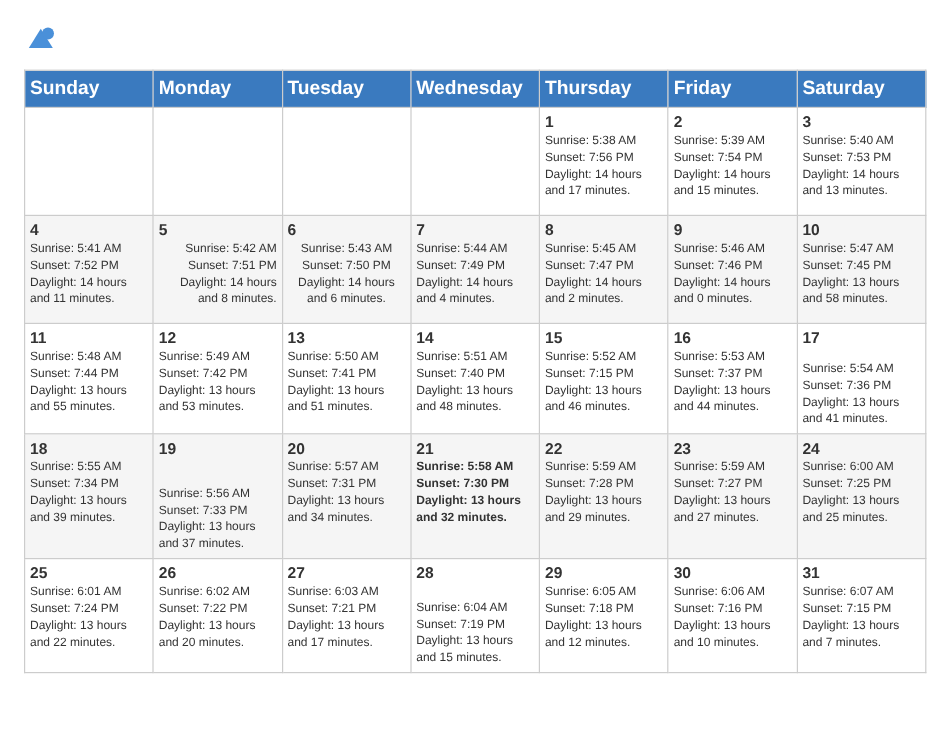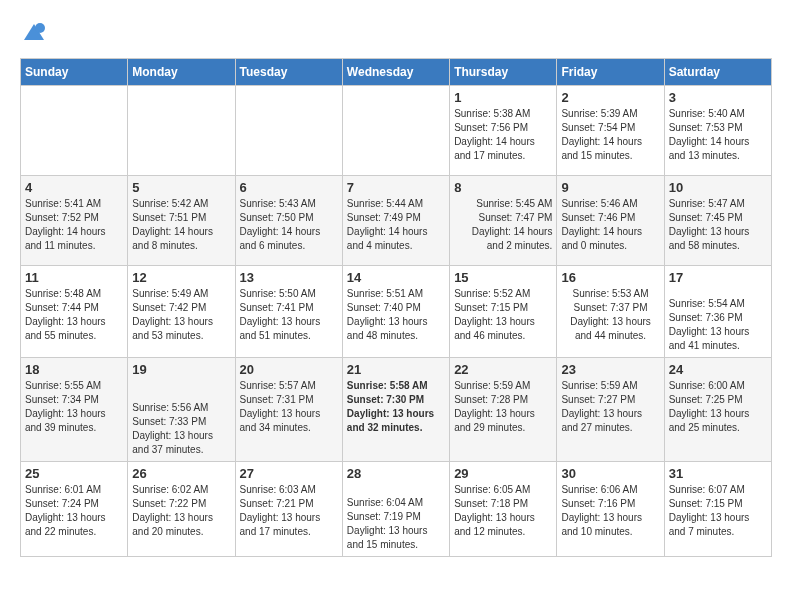--- a/index.html
+++ b/index.html
@@ -51,21 +51,21 @@
       border-collapse: collapse;
       font-size: 11px;
     }
     thead tr {
       background-color: #3a7abf;
       color: #fff;
     }
     thead th {
       padding: 6px 4px;
       text-align: left;
-      font-size: 12px;
+      font-size: 16px;
       font-weight: bold;
       border: 1px solid #ccc;
     }
     tbody td {
       border: 1px solid #ccc;
       vertical-align: top;
       padding: 4px;
       width: 107px;
       min-height: 80px;
       height: 90px;
@@ -154,42 +154,42 @@
       <tr>
         <td>
           <span class="day-number">4</span>
           <div class="day-info" style="white-space: pre-line;">Sunrise: 5:41 AM
 Sunset: 7:52 PM
 Daylight: 14 hours
 and 11 minutes.</div>
         </td>
         <td>
           <span class="day-number">5</span>
-          <div class="day-info" style="white-space: pre-line;">Sunrise: 5:42 AM
+          <div class="day-info" style="white-space: pre-line; text-align: right;">Sunrise: 5:42 AM
 Sunset: 7:51 PM
 Daylight: 14 hours
 and 8 minutes.</div>
         </td>
         <td>
           <span class="day-number">6</span>
-          <div class="day-info" style="white-space: pre-line;">Sunrise: 5:43 AM
+          <div class="day-info" style="white-space: pre-line; text-align: center;">Sunrise: 5:43 AM
 Sunset: 7:50 PM
 Daylight: 14 hours
 and 6 minutes.</div>
         </td>
         <td>
           <span class="day-number">7</span>
           <div class="day-info" style="white-space: pre-line;">Sunrise: 5:44 AM
 Sunset: 7:49 PM
 Daylight: 14 hours
 and 4 minutes.</div>
         </td>
         <td>
           <span class="day-number">8</span>
-          <div class="day-info" style="white-space: pre-line; text-align: right;">Sunrise: 5:45 AM
+          <div class="day-info" style="white-space: pre-line;">Sunrise: 5:45 AM
 Sunset: 7:47 PM
 Daylight: 14 hours
 and 2 minutes.</div>
         </td>
         <td>
           <span class="day-number">9</span>
           <div class="day-info" style="white-space: pre-line;">Sunrise: 5:46 AM
 Sunset: 7:46 PM
 Daylight: 14 hours
 and 0 minutes.</div>
@@ -233,21 +233,21 @@
         </td>
         <td>
           <span class="day-number">15</span>
           <div class="day-info" style="white-space: pre-line;">Sunrise: 5:52 AM
 Sunset: 7:15 PM
 Daylight: 13 hours
 and 46 minutes.</div>
         </td>
         <td>
           <span class="day-number">16</span>
-          <div class="day-info" style="white-space: pre-line; text-align: center;">Sunrise: 5:53 AM
+          <div class="day-info" style="white-space: pre-line;">Sunrise: 5:53 AM
 Sunset: 7:37 PM
 Daylight: 13 hours
 and 44 minutes.</div>
         </td>
         <td>
           <span class="day-number">17</span>
           <div class="day-info" style="white-space: pre-line; margin-top: 12px;">Sunrise: 5:54 AM
 Sunset: 7:36 PM
 Daylight: 13 hours
 and 41 minutes.</div>

